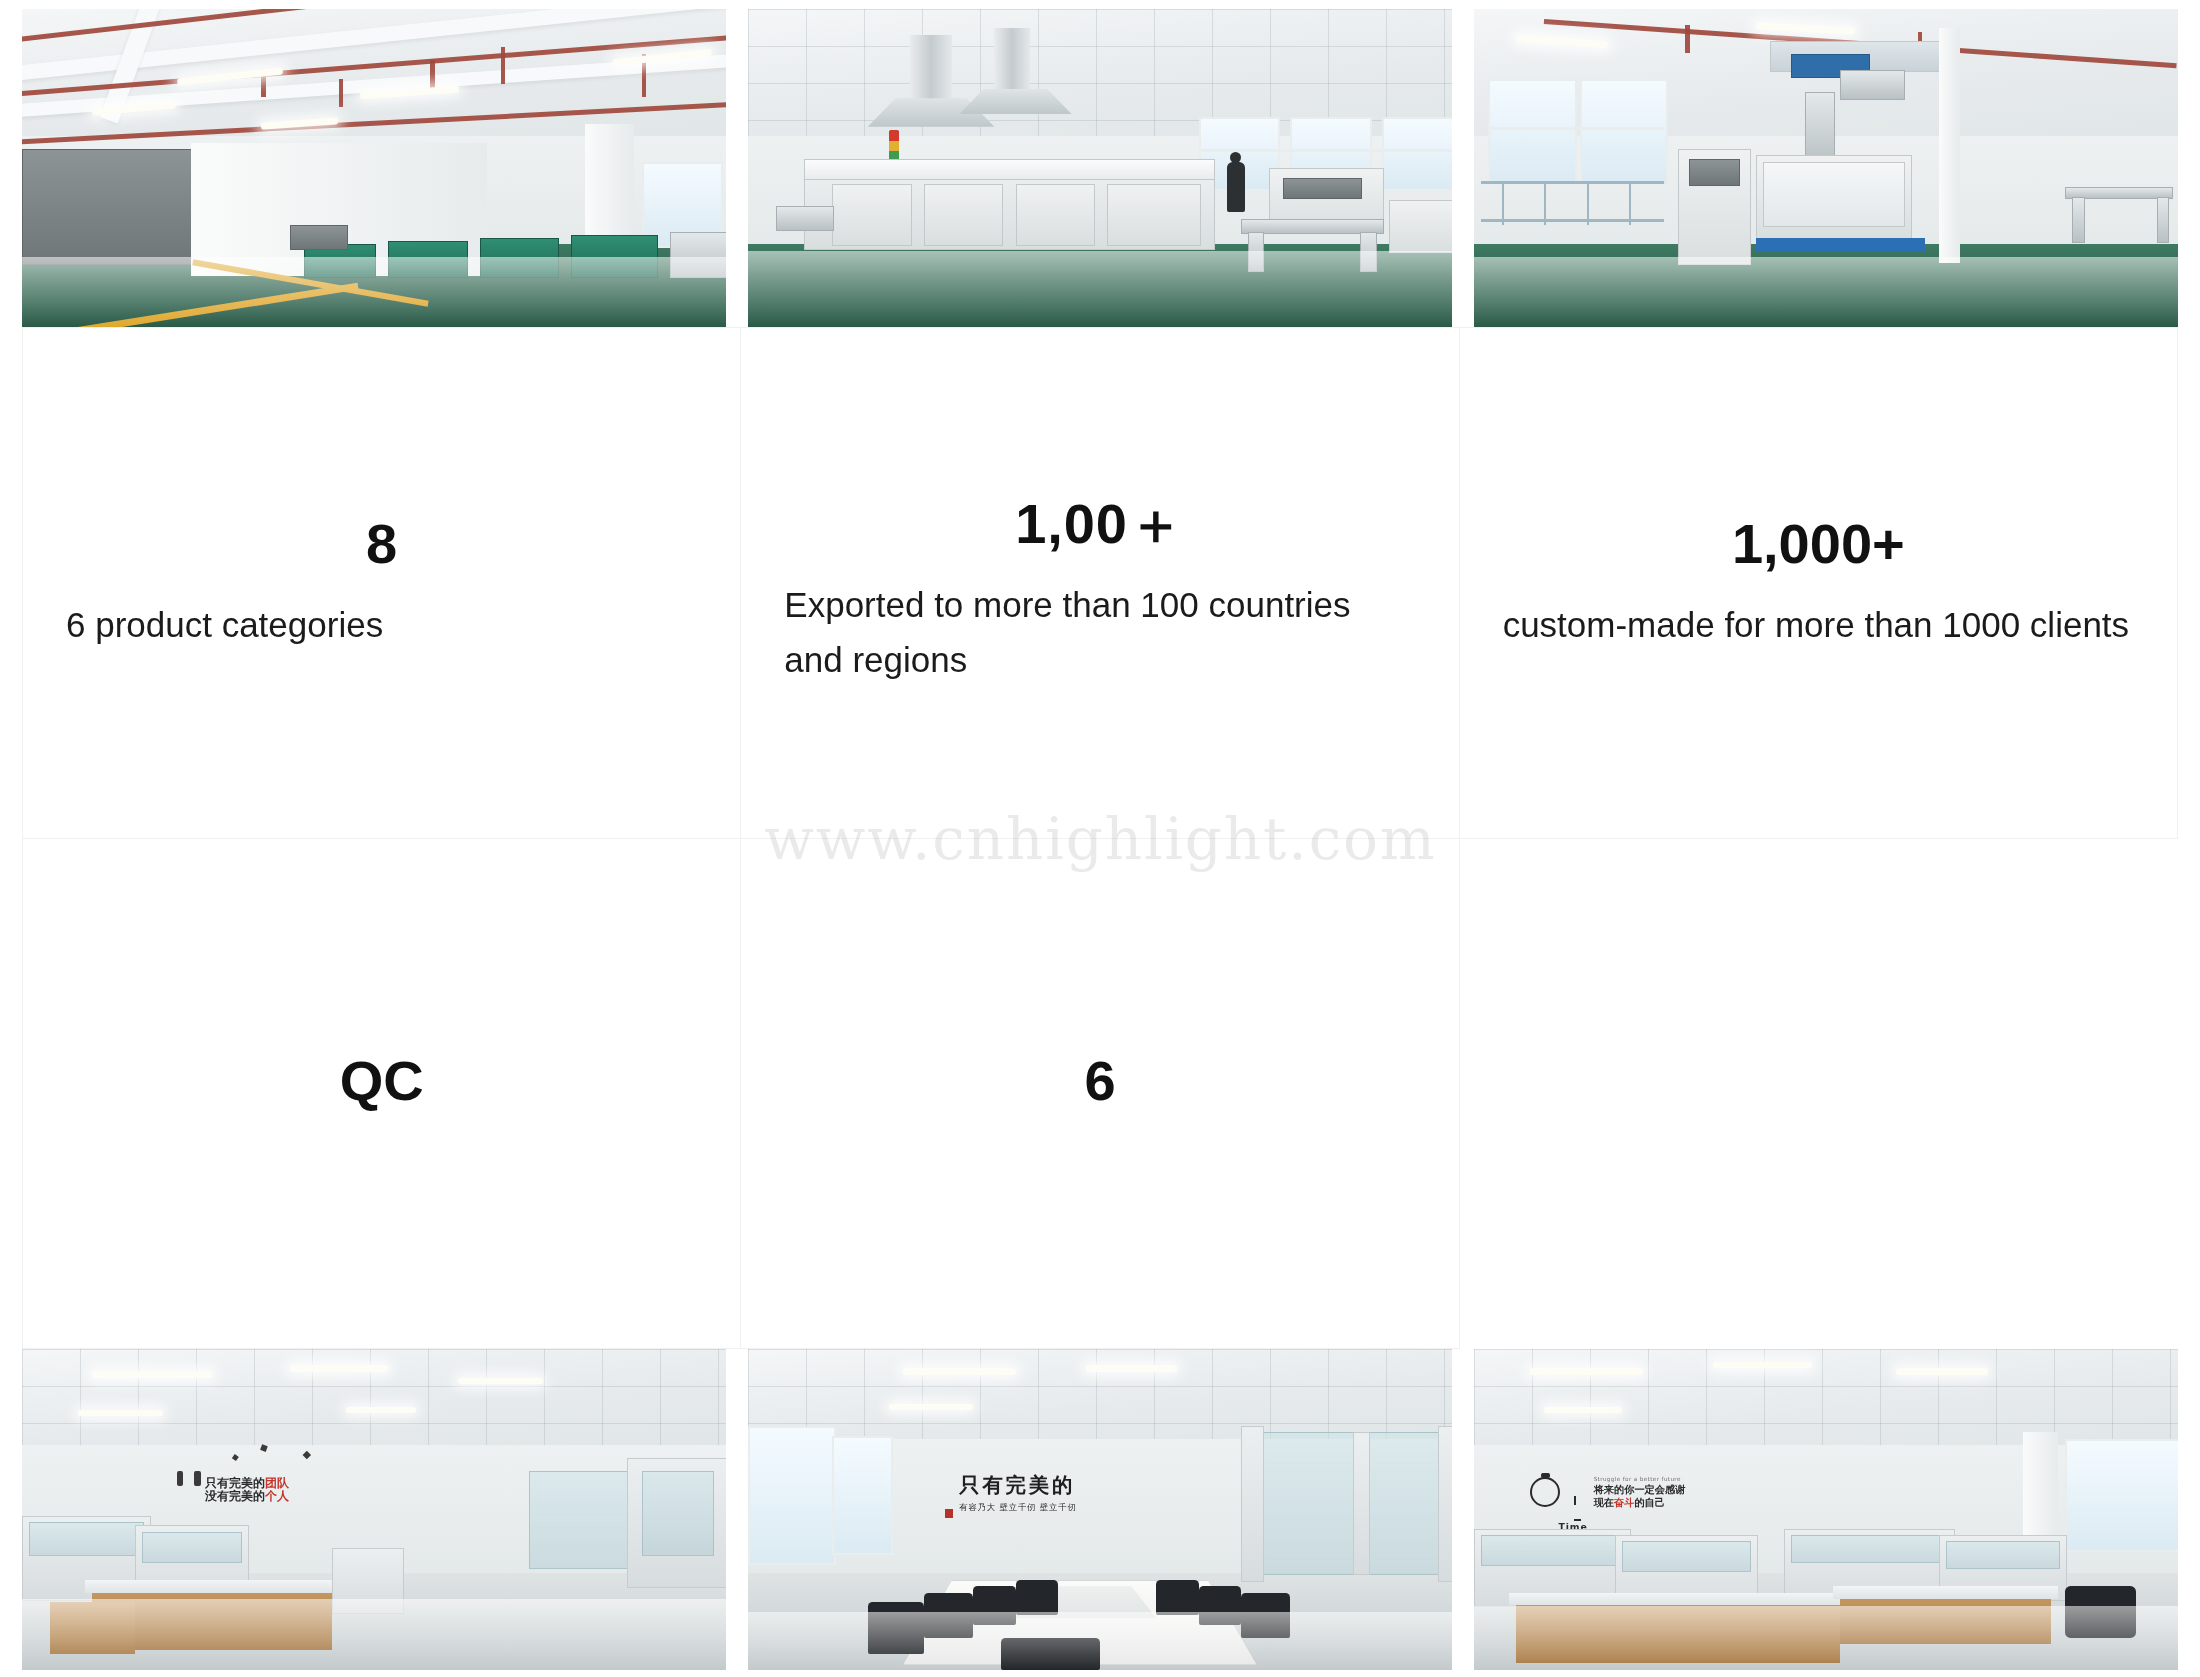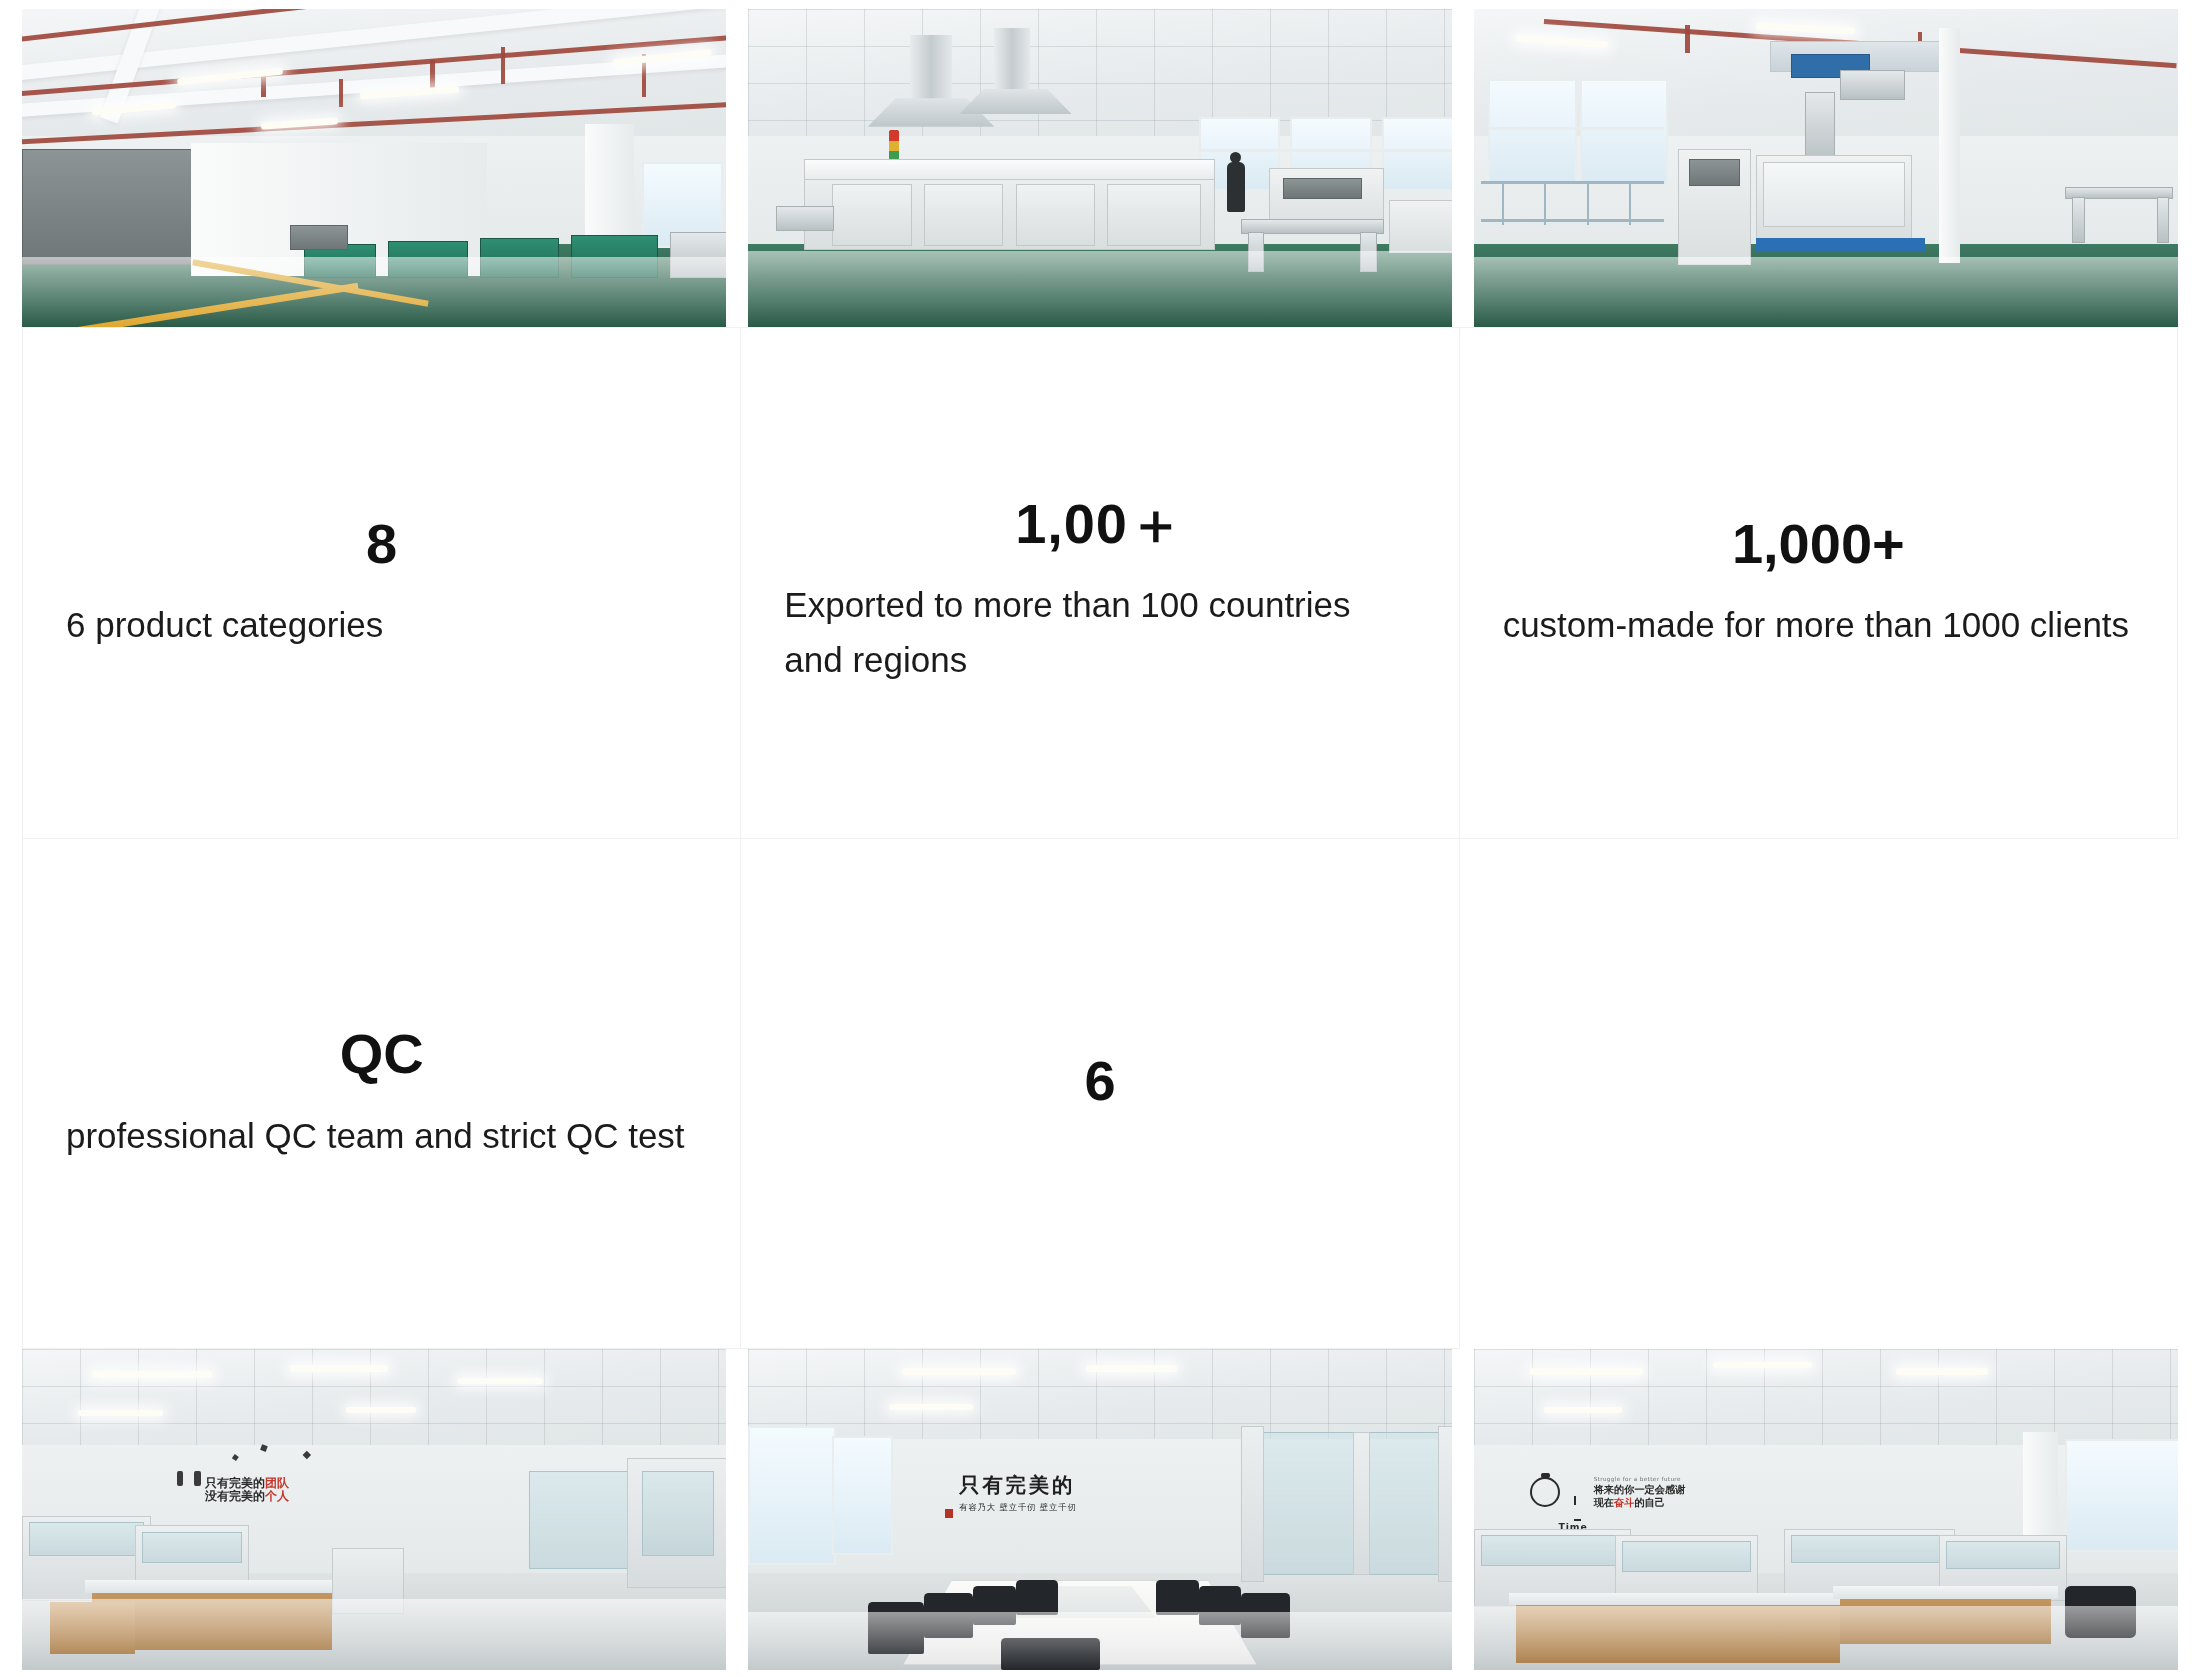--- a/index.html
+++ b/index.html
@@ -267,28 +267,28 @@
       <div class="stat-label">Exported to more than 100 countries and regions</div>
     </div>
 
     <div class="stat-cell cell-left">
       <div class="stat-value">1,000+</div>
       <div class="stat-label">custom-made for more than 1000 clients</div>
     </div>
 
     <div class="stat-cell cell-left">
       <div class="stat-value">QC</div>
-      <div class="stat-label">professional QC team and strict QC test</div>
     </div>
 
     <div class="stat-cell cell-left">
       <div class="stat-value">6</div>
     </div>
 
 
+    <div class="watermark">www.cnhighlight.com</div>
   </div>
 
   <div class="photo-row bottom">
 
     <div class="photo">
       <div class="scene">
         <div class="ceiling" style="height:34%;"></div>
         <div class="ceiling-grid" style="height:34%;"></div>
         <div class="wall" style="top:30%;height:44%;"></div>
         <div class="floor-gray"></div>

